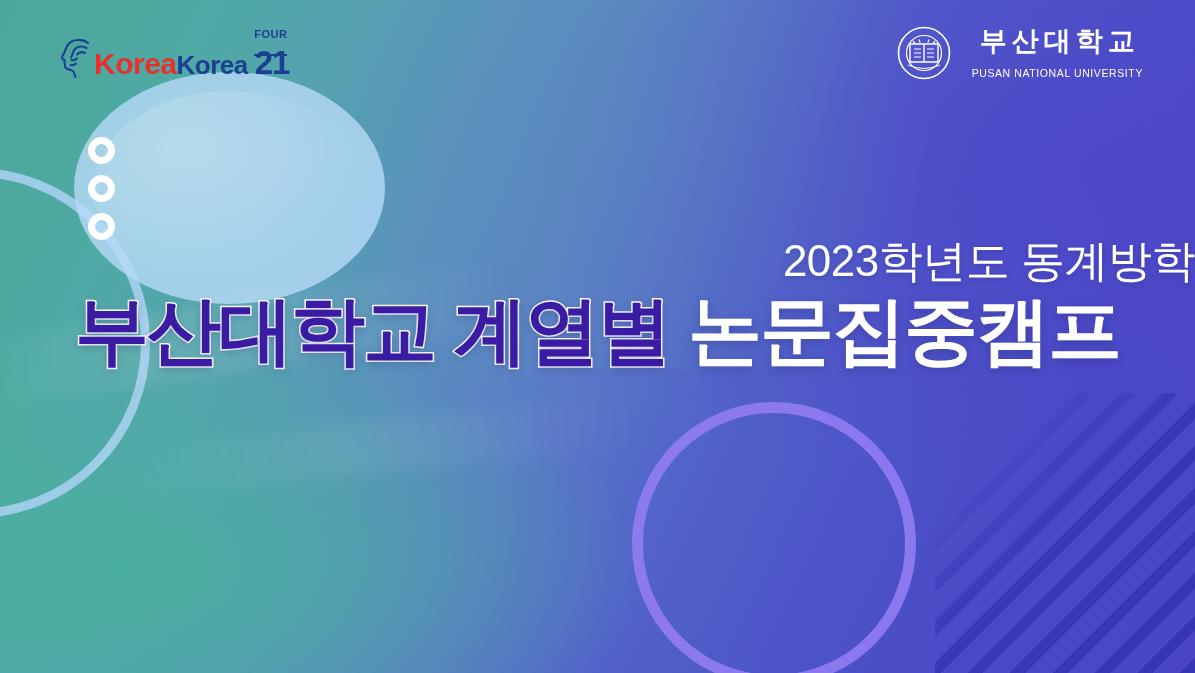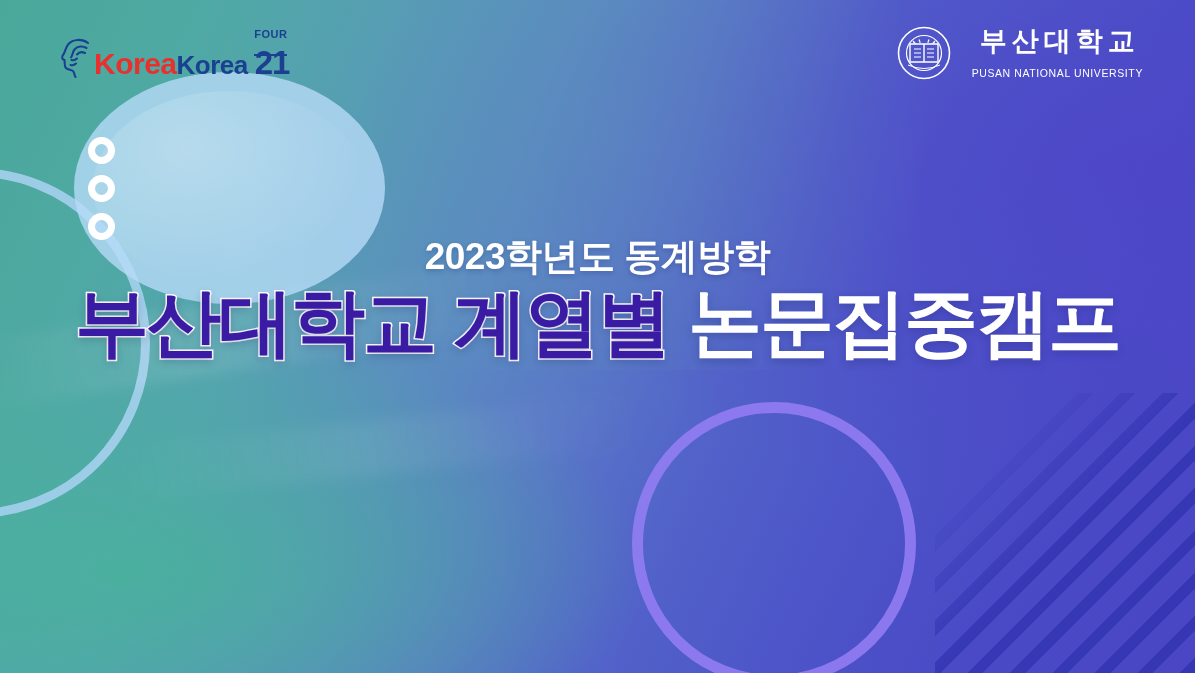--- a/index.html
+++ b/index.html
@@ -196,26 +196,27 @@
   }
 
   
   .headline-block {
     position: absolute;
     left: 0; right: 0;
     top: 236px;
     text-align: center;
   }
   .eyebrow {
-    font-size: 37px;
-    font-weight: bold;
+    font-size: 44px;
+    font-weight: normal;
     color: #ffffff;
     letter-spacing: -0.5px;
     line-height: 1.15;
     text-shadow: 0 2px 5px rgba(30,40,110,0.28);
+    text-align: right;
   }
   .main-title {
     margin-top: 6px;
     font-size: 74px;
     font-weight: bold;
     letter-spacing: -2px;
     line-height: 1.04;
     white-space: nowrap;
   }
   .title-purple {

